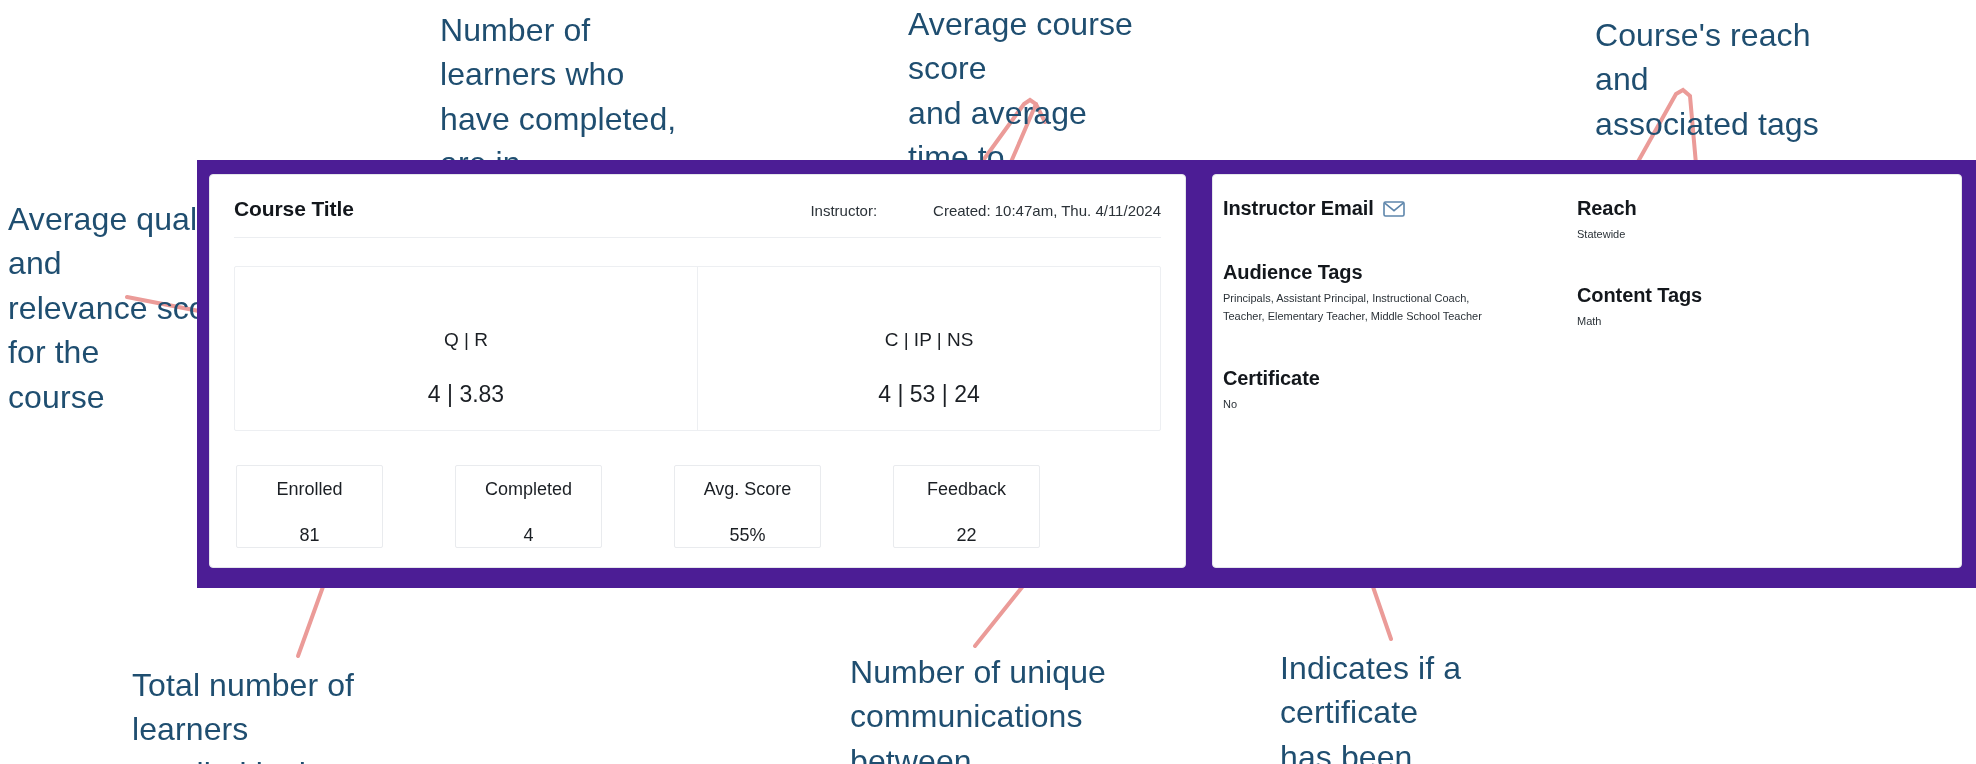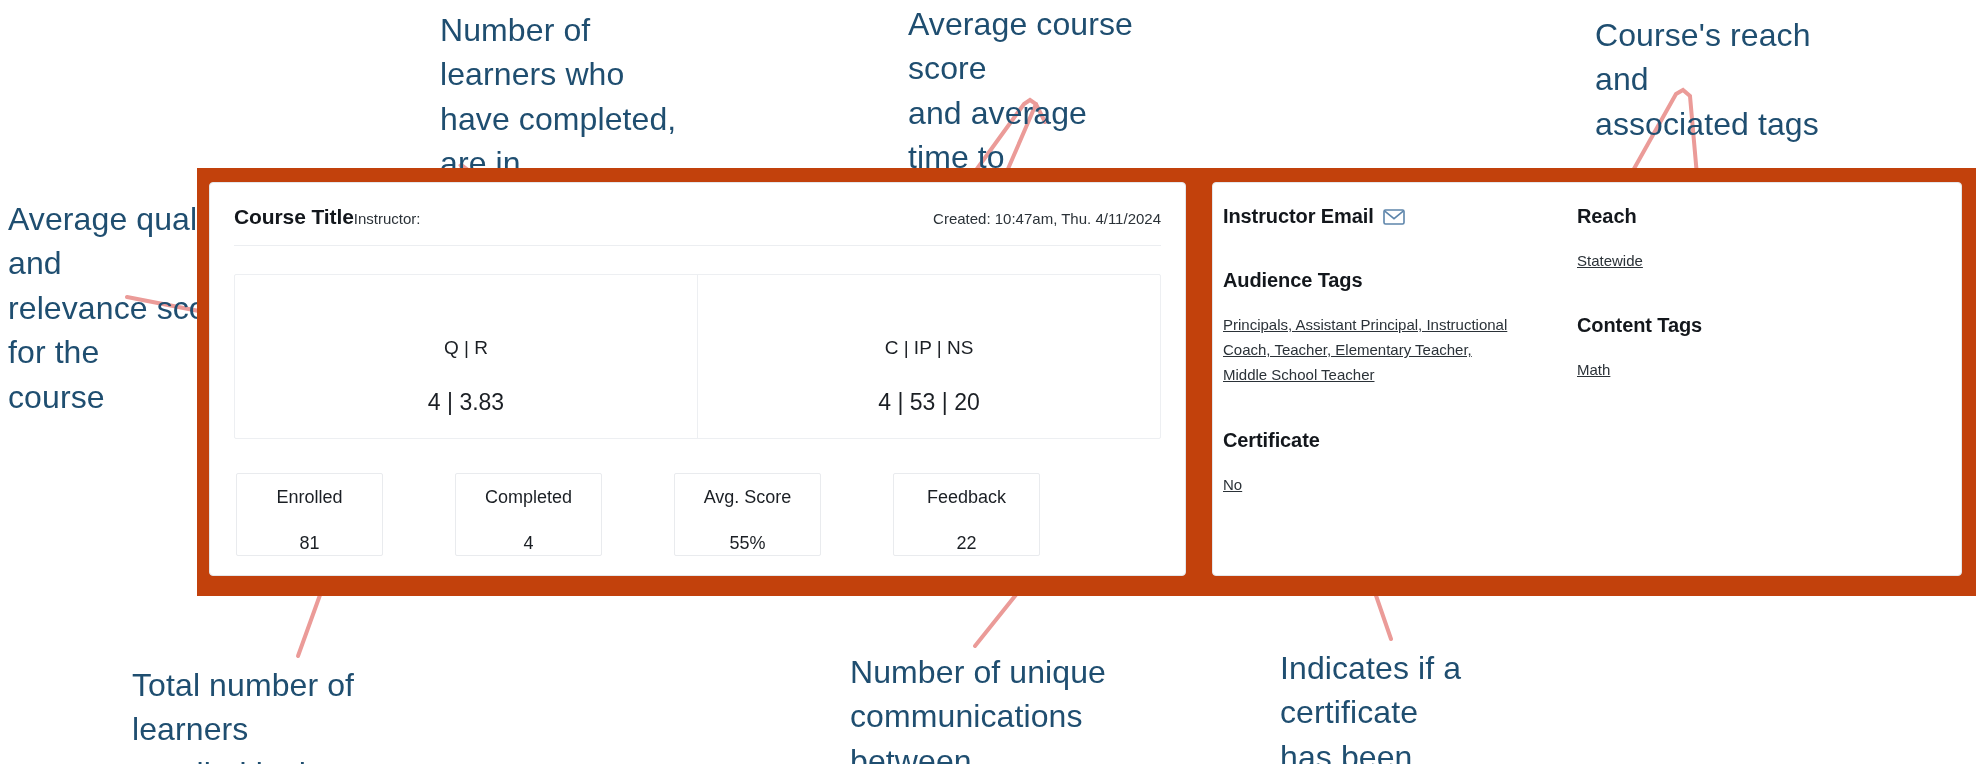--- a/index.html
+++ b/index.html
@@ -33,24 +33,24 @@
     left: 0; top: 0;
     width: 1976px;
     height: 764px;
     pointer-events: none;
   }
 
   
   #panel {
     position: absolute;
     left: 197px;
-    top: 168px;
+    top: 160px;
     width: 1779px;
     height: 428px;
-    background: #c2410c;
+    background: #4c1d95;
     box-sizing: border-box;
     display: flex;
     align-items: stretch;
     padding: 14px 0 20px 0;
   }
 
   .card {
     background: #ffffff;
     border: 1px solid #e4e6ea;
     border-radius: 4px;
@@ -80,21 +80,21 @@
   }
   .lc-title {
     font-size: 21px;
     font-weight: bold;
     color: #13171c;
     letter-spacing: -.1px;
     flex: 0 0 auto;
   }
   .lc-instructor {
     flex: 1 1 auto;
-    text-align: left;
+    text-align: right;
     font-size: 15px;
     color: #2b3238;
     padding-right: 56px;
   }
   .lc-created {
     flex: 0 0 auto;
     font-size: 15px;
     color: #2b3238;
     white-space: nowrap;
   }
@@ -160,26 +160,25 @@
   .rc-h {
     font-size: 20px;
     font-weight: bold;
     color: #13171c;
     letter-spacing: -.1px;
     display: flex;
     align-items: center;
     gap: 9px;
   }
   .rc-sub {
-    font-size: 15px;
+    font-size: 11px;
     color: #2b3238;
     line-height: 1.68;
-    margin-top: 20px;
+    margin-top: 5px;
     max-width: 290px;
-    text-decoration: underline;
   }
   .rc-block { margin-bottom: 0; }
   .gap-audience { margin-top: 41px; }
   .gap-cert { margin-top: 41px; }
   .gap-content { margin-top: 41px; }
 
   .mail-icon { display: inline-block; line-height: 0; }
 </style>
 </head>
 <body>
@@ -235,21 +234,21 @@
       <div class="lc-created">Created: 10:47am, Thu. 4/11/2024</div>
     </div>
 
     <div class="metric-strip">
       <div class="metric-cell">
         <div class="metric-label">Q | R</div>
         <div class="metric-value">4 | 3.83</div>
       </div>
       <div class="metric-cell">
         <div class="metric-label">C | IP | NS</div>
-        <div class="metric-value">4 | 53 | 20</div>
+        <div class="metric-value">4 | 53 | 24</div>
       </div>
     </div>
 
     <div class="stat-row">
       <div class="stat-box">
         <div class="stat-label">Enrolled</div>
         <div class="stat-value">81</div>
       </div>
       <div class="stat-box">
         <div class="stat-label">Completed</div>

